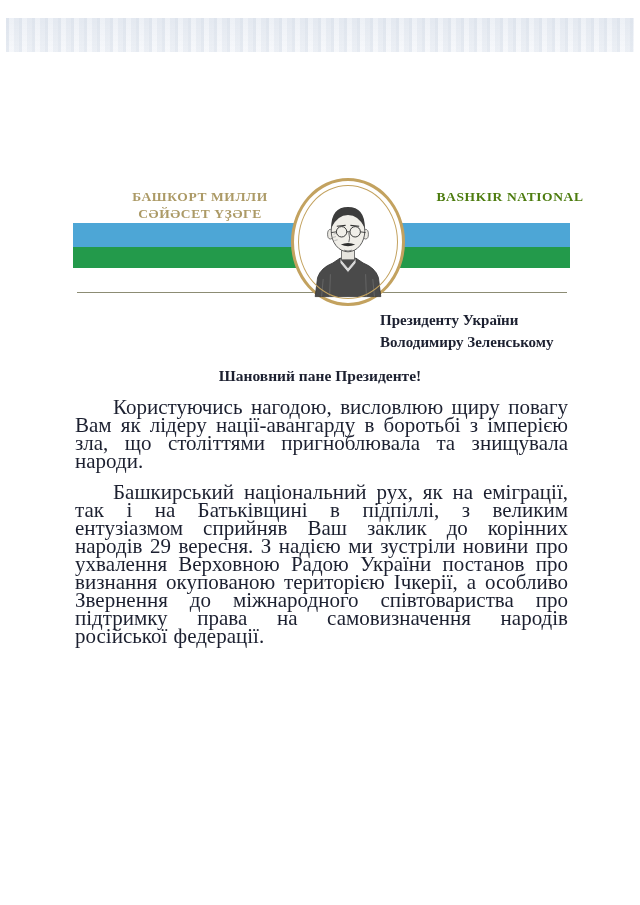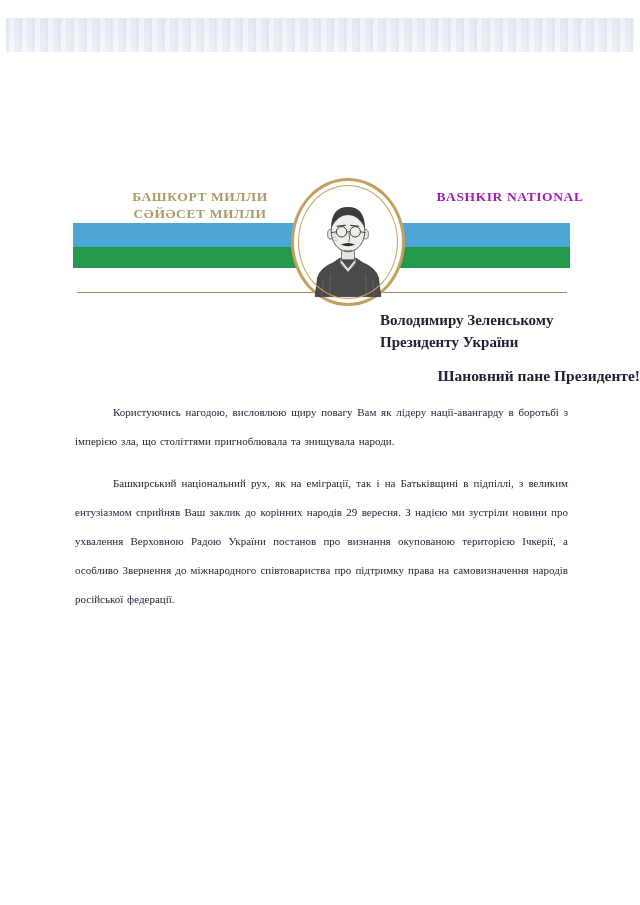--- a/index.html
+++ b/index.html
@@ -47,44 +47,44 @@
     pointer-events:none;
   }
   .medallion svg{width:88px;height:104px;margin-top:10px;}
   
   .recipient{
     position:absolute;left:380px;top:309px;
     font-weight:bold;font-size:15px;line-height:22px;
   }
   .salutation{
     position:absolute;left:0;right:0;top:367px;
-    text-align:right;font-weight:bold;font-size:15.5px;
+    text-align:center;font-weight:bold;font-size:15.5px;
   }
   .letter-body{
     position:absolute;left:75px;right:72px;top:398px;
   }
   .letter-body p{
     margin:0 0 13px 0;
-    font-size:11px;line-height:29px;
+    font-size:21px;line-height:18px;
     text-align:justify;text-indent:38px;
     word-spacing:1px;
   }
 </style>
 </head>
 <body>
 
 <div class="page">
 
   <div class="scan-band"></div>
 
   <div class="lh-title left" style="color: rgb(172, 154, 102);">
     <div>БАШКОРТ МИЛЛИ</div>
-    <div>СӘЙӘСЕТ МИЛЛИ</div>
+    <div>СӘЙӘСЕТ ҮҘӘГЕ</div>
   </div>
-  <div class="lh-title right" style="color: #a21caf;">
+  <div class="lh-title right" style="color: #4d7c0f;">
     <div>BASHKIR NATIONAL</div>
   </div>
 
   <div class="stripe blue" style="background: rgb(77, 166, 214);"></div>
   <div class="stripe green" style="background: rgb(35, 154, 75);"></div>
   <div class="lh-rule" style="background: rgb(140, 140, 116);"></div>
 
   <div class="medallion" style="border: 3px solid rgb(195, 162, 95);">
     <div class="inner-ring" style="border: 1.5px solid rgb(195, 162, 95);"></div>
     <svg viewBox="0 0 110 124" aria-hidden="true">
@@ -113,22 +113,22 @@
 
       <path d="M46,59 Q55,55 64,59 Q55,63 46,59 Z" fill="#2e2e2e"></path>
 
       <path d="M50,66 Q55,68 60,66" stroke="#666" stroke-width="1" fill="none"></path>
 
       <path d="M37,46 L40,45 M36,50 L40,49 M38,54 L42,53" stroke="#999" stroke-width=".8" fill="none"></path>
     </svg>
   </div>
 
   <div class="recipient">
+    <div>Президенту України</div>
     <div>Володимиру Зеленському</div>
-    <div>Президенту України</div>
   </div>
 
   <div class="salutation">Шановний пане Президенте!</div>
 
   <div class="letter-body">
     <p>Користуючись нагодою, висловлюю щиру повагу Вам як лідеру нації-авангарду в боротьбі з імперією зла, що століттями пригноблювала та знищувала народи.</p>
     <p>Башкирський національний рух, як на еміграції, так і на Батьківщині в підпіллі, з великим ентузіазмом сприйняв Ваш заклик до корінних народів 29 вересня. З надією ми зустріли новини про ухвалення Верховною Радою України постанов про визнання окупованою територією Ічкерії, а особливо Звернення до міжнародного співтовариства про підтримку права на самовизначення народів російської федерації.</p>
   </div>
 
 </div>

